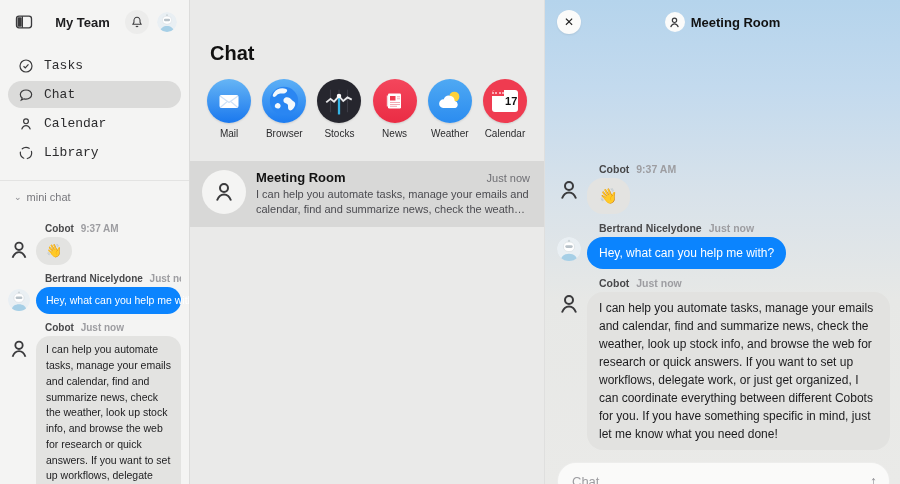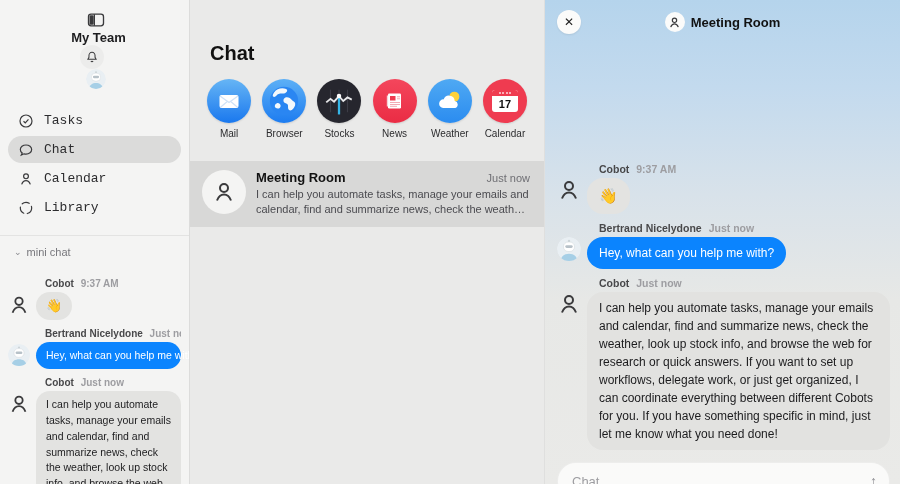--- a/index.html
+++ b/index.html
@@ -7,21 +7,21 @@
   body {
     font-family:"Liberation Sans","DejaVu Sans",sans-serif;
     color:#1d1d1f; display:flex; background:#eaeae9;
     -webkit-font-smoothing:antialiased;
   }
   svg { display:block; }
 
   
   .sidebar { width:190px; min-width:190px; height:484px; background:#f4f4f3;
     border-right:1px solid #dcdcdb; display:flex; flex-direction:column; }
-  .sb-header { display:flex; align-items:center; padding:10px 12px 8px 14px;flex-direction:column; }
+  .sb-header { display:flex; align-items:center; padding:10px 12px 8px 14px; }
   .sb-toggle { width:20px; height:20px; color:#3a3a3c; cursor:pointer; }
   .sb-title { flex:1; text-align:center; font-size:13px; font-weight:bold; color:#1d1d1f; padding-left:6px;}
   .sb-bell { width:24px; height:24px; border-radius:50%; background:#ececeb;
     display:flex; align-items:center; justify-content:center; color:#3a3a3c; margin-right:8px; }
   .memoji { border-radius:50%; overflow:hidden; }
   .sb-nav { padding:10px 8px 0 8px; }
   .nav-item { display:flex; align-items:center; gap:10px; height:27px; padding:0 10px;
     border-radius:14px; font-size:13px; color:#2c2c2e; margin-bottom:2px; cursor:pointer;font-family:Liberation Mono, monospace; }
   .nav-item .nicon { width:16px; height:16px; color:#3a3a3c; }
   .nav-item.selected { background:#dbdbda; }
@@ -53,21 +53,21 @@
   .app-circle { width:44px; height:44px; border-radius:50%; position:relative;
     display:flex; align-items:center; justify-content:center; box-shadow:0 1px 2px rgba(0,0,0,.12); }
   .app-label { font-size:10px; color:#2c2c2e; margin-top:5px; }
   .ic-mail { background:linear-gradient(180deg,#66b5f5,#1a78ee); }
   .ic-browser { background:linear-gradient(180deg,#5db0f6,#1d7cf0); }
   .ic-stocks { background:#26262e; }
   .ic-news { background:linear-gradient(180deg,#f4465c,#ea2c44); }
   .ic-weather { background:linear-gradient(180deg,#4fa9f3,#2b8cf0); }
   .ic-cal { background:#ef3b50; }
   .cal-page { width:26px; height:22px; background:#fff; border-radius:3px; overflow:hidden;
-    display:flex; flex-direction:column; }
+    display:flex; flex-direction:row; }
   .cal-head { height:6px; background:#ef3b50; display:flex; align-items:center;
     justify-content:center; gap:1.5px; }
   .cal-head i { width:2px; height:2px; border-radius:50%; background:#ffd6db; }
   .cal-day { flex:1; display:flex; align-items:center; justify-content:center;
     font-size:11px; font-weight:bold; color:#111; }
   .conv-list { margin-top:22px; }
   .conv-row { display:flex; gap:10px; padding:9px 14px 9px 12px; background:#d8d8d7; cursor:pointer; }
   .conv-avatar { width:44px; height:44px; flex:none; border-radius:50%; background:#f4f4f3;
     display:flex; align-items:center; justify-content:center; color:#3a3a3c; }
   .conv-body { flex:1; min-width:0; }

